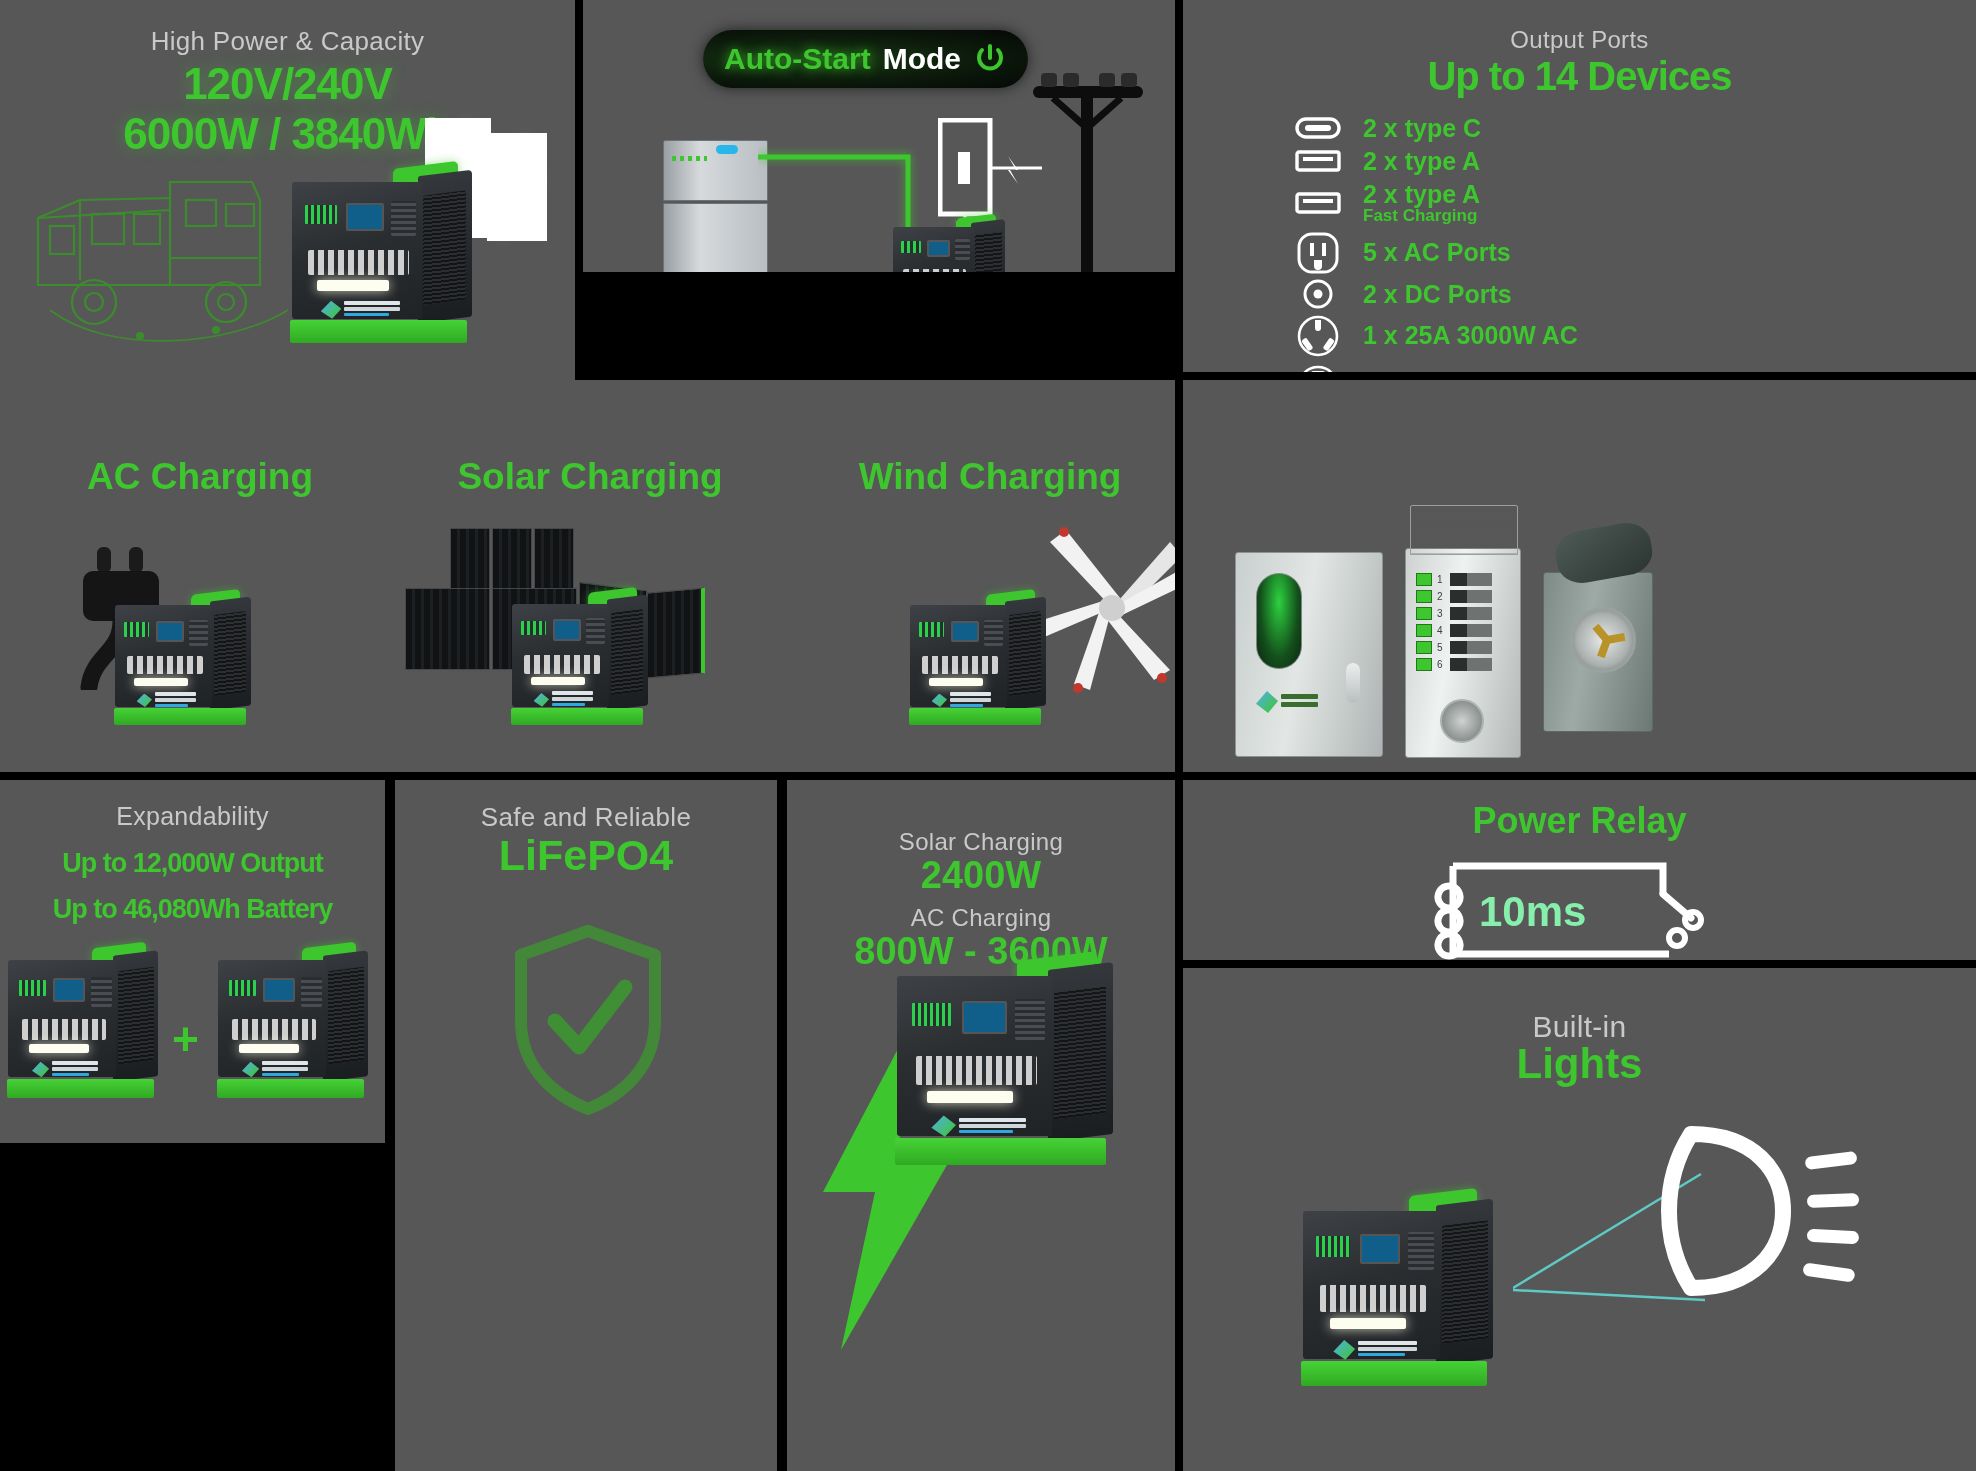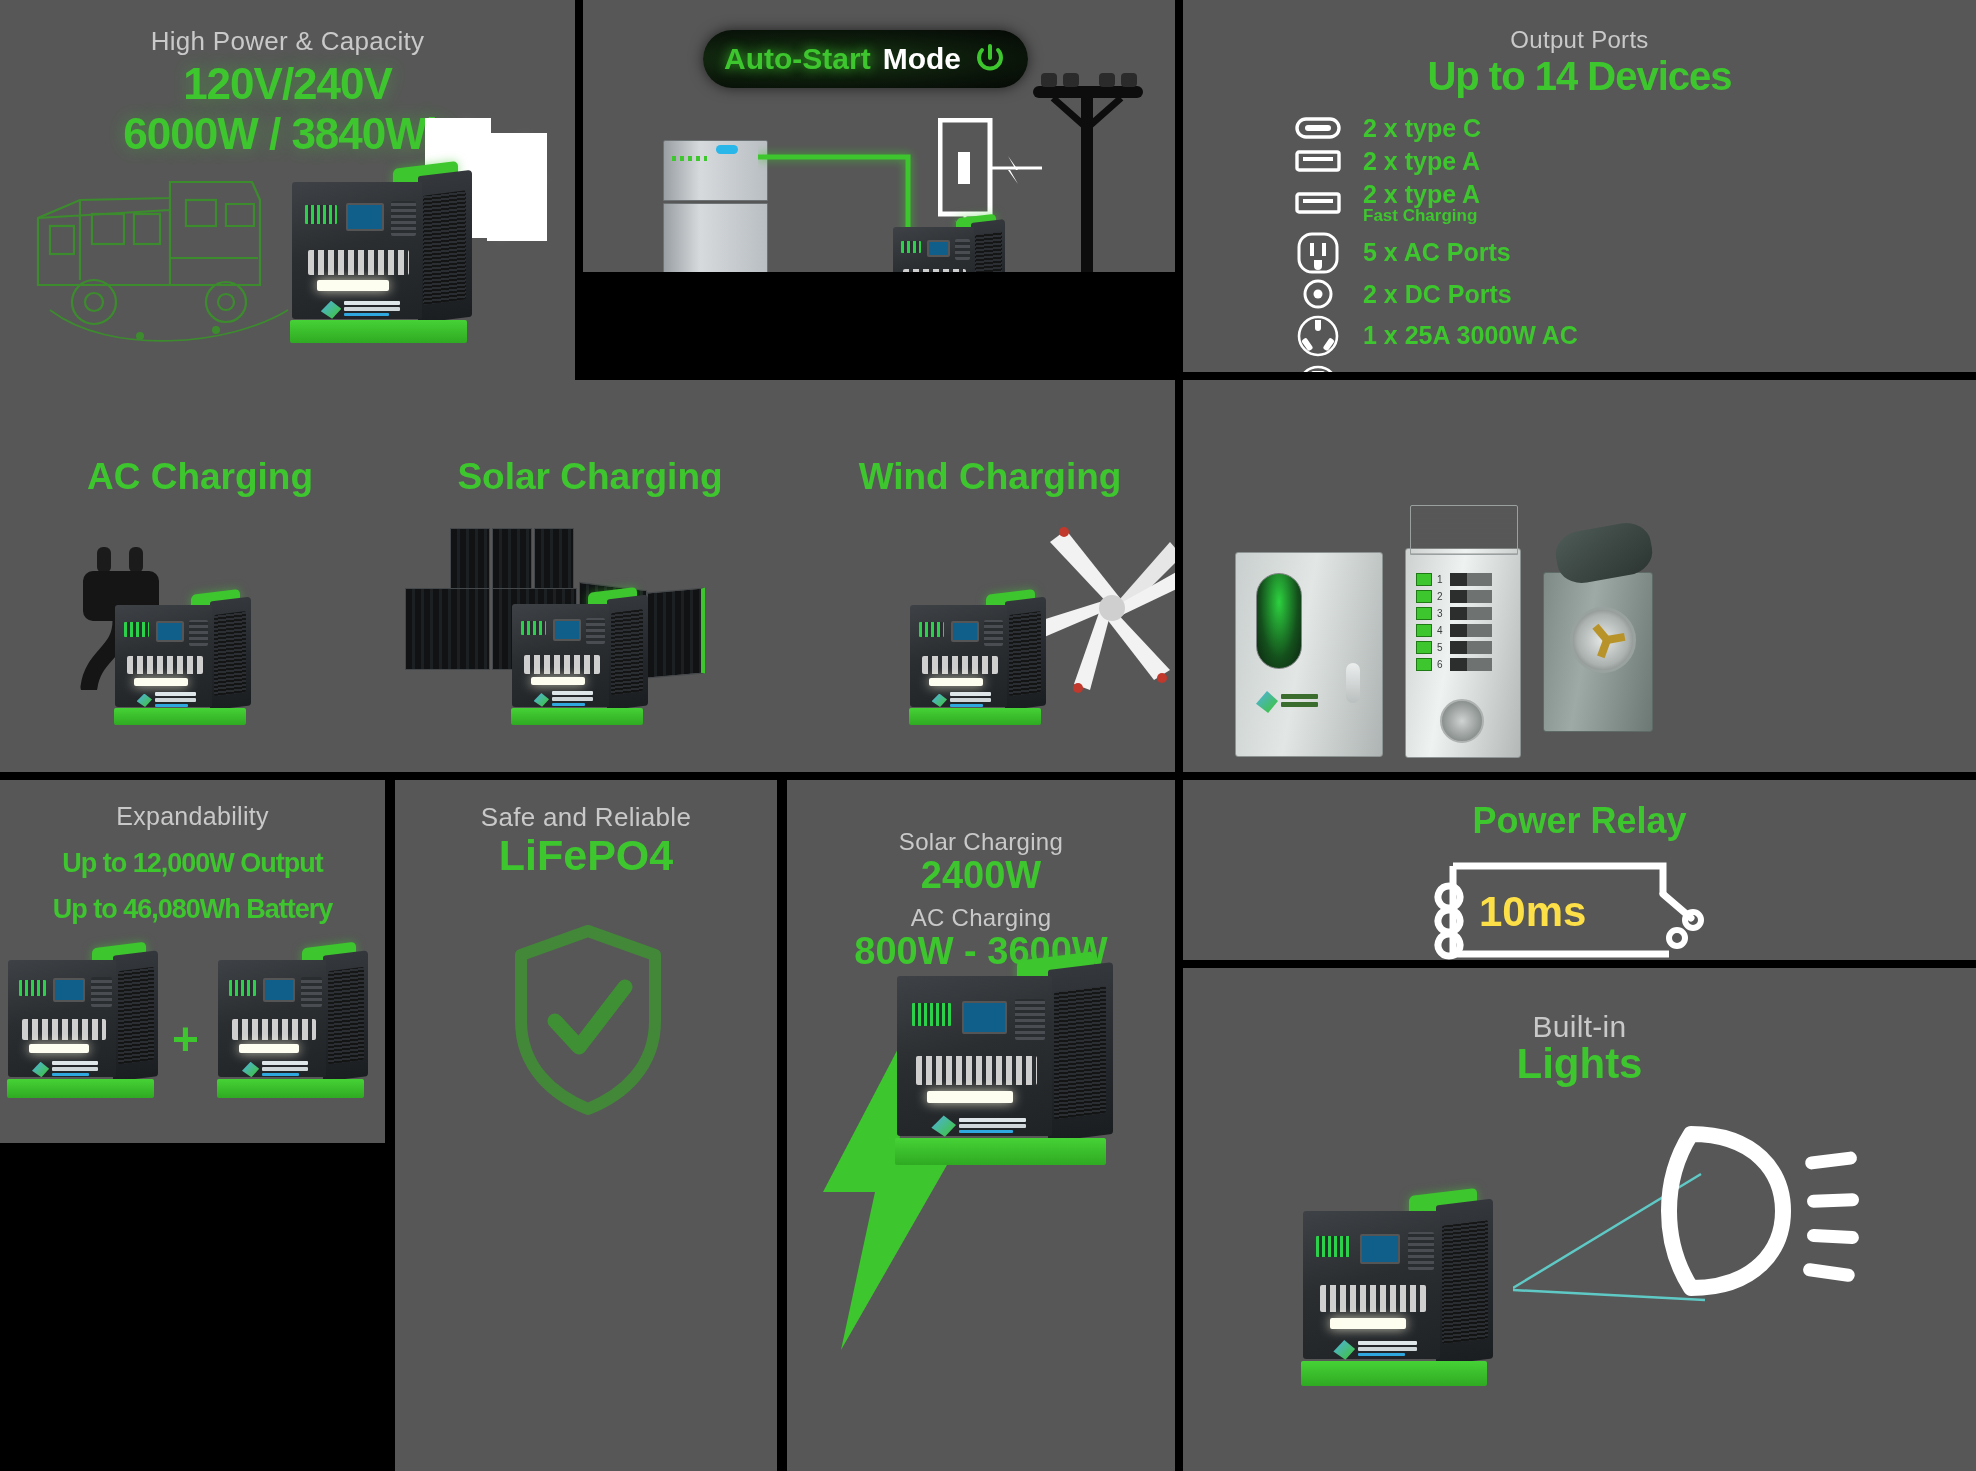--- a/index.html
+++ b/index.html
@@ -253,21 +253,21 @@
   #p-rates .big { font-size:38px; }
   #p-rates .r1 { margin-top:48px; }
   .bigbolt { position:absolute; left:22px; top:240px; }
 
   
   #p-relay { left:1183px; top:780px; width:793px; height:180px; }
   #p-relay .big { font-size:36px; margin-top:22px; }
   .relay-sym { position:absolute; left:236px; top:80px; }
   .relay-sym .ms {
     position:absolute; left:60px; top:28px;
-    color:#fde047; font-size:42px; font-weight:700;
+    color:#86efac; font-size:42px; font-weight:700;
   }
 
   
   #p-lights { left:1183px; top:968px; width:793px; height:503px; }
   #p-lights .hdr { font-size:30px; margin-top:42px; }
   #p-lights .big { font-size:42px; margin-top:-2px; }
   .lamp-ico { position:absolute; left:472px; top:158px; }
   .beamline { position:absolute; left:330px; top:180px; }
 </style>
 </head>

